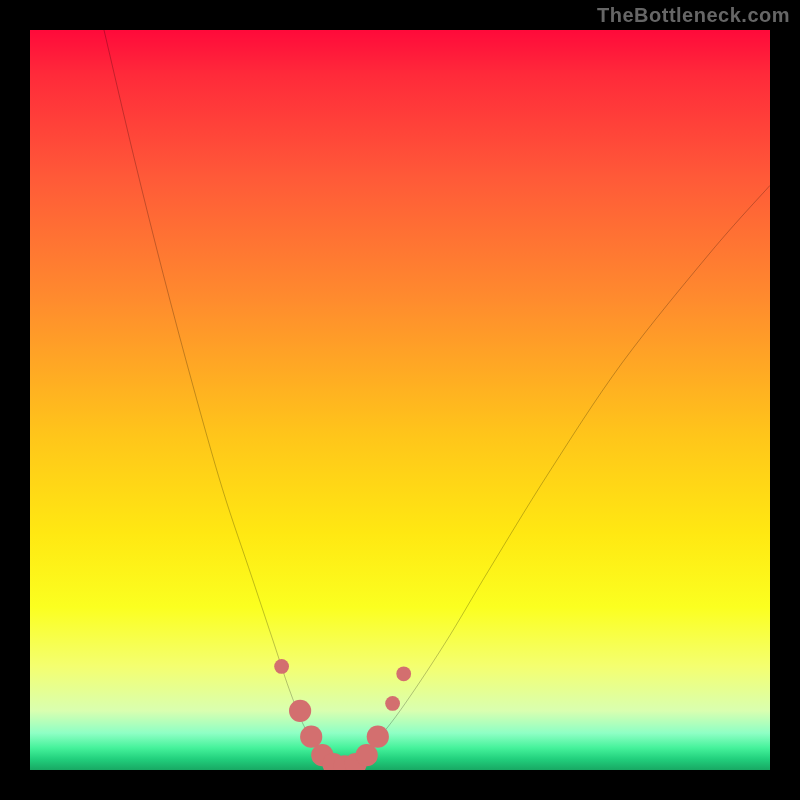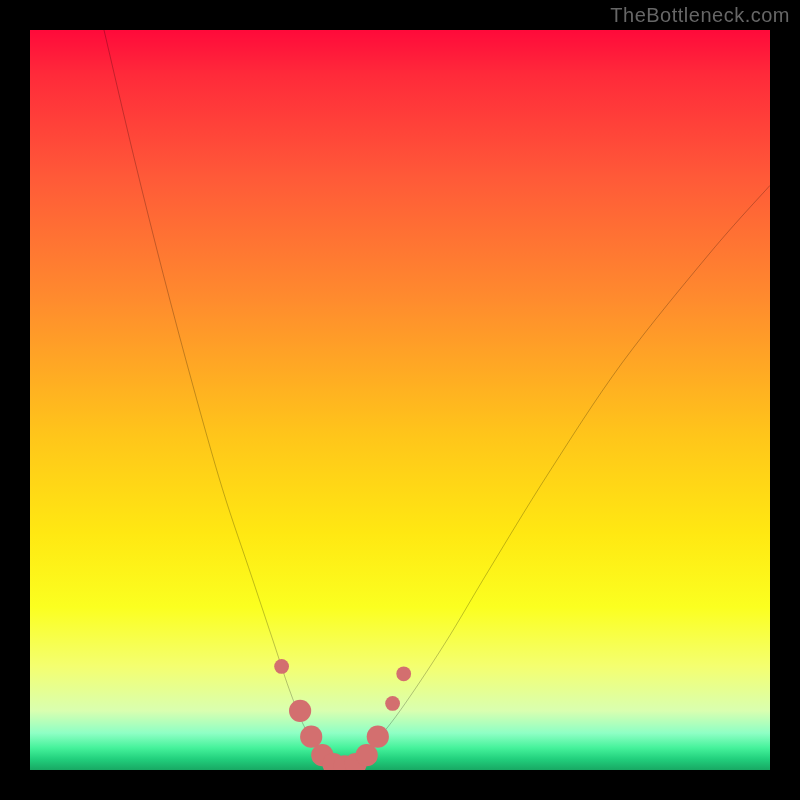--- a/index.html
+++ b/index.html
@@ -18,21 +18,21 @@
     width: 800px;
     height: 800px;
     background: #000;
   }
   .watermark {
     position: absolute;
     top: 4px;
     right: 10px;
     color: #666;
     font-size: 20px;
-    font-weight: 400;
+    font-weight: 700;
     letter-spacing: 0.5px;
   }
   .plot {
     position: absolute;
     left: 30px;
     top: 30px;
     width: 740px;
     height: 740px;
     overflow: hidden;
   }

